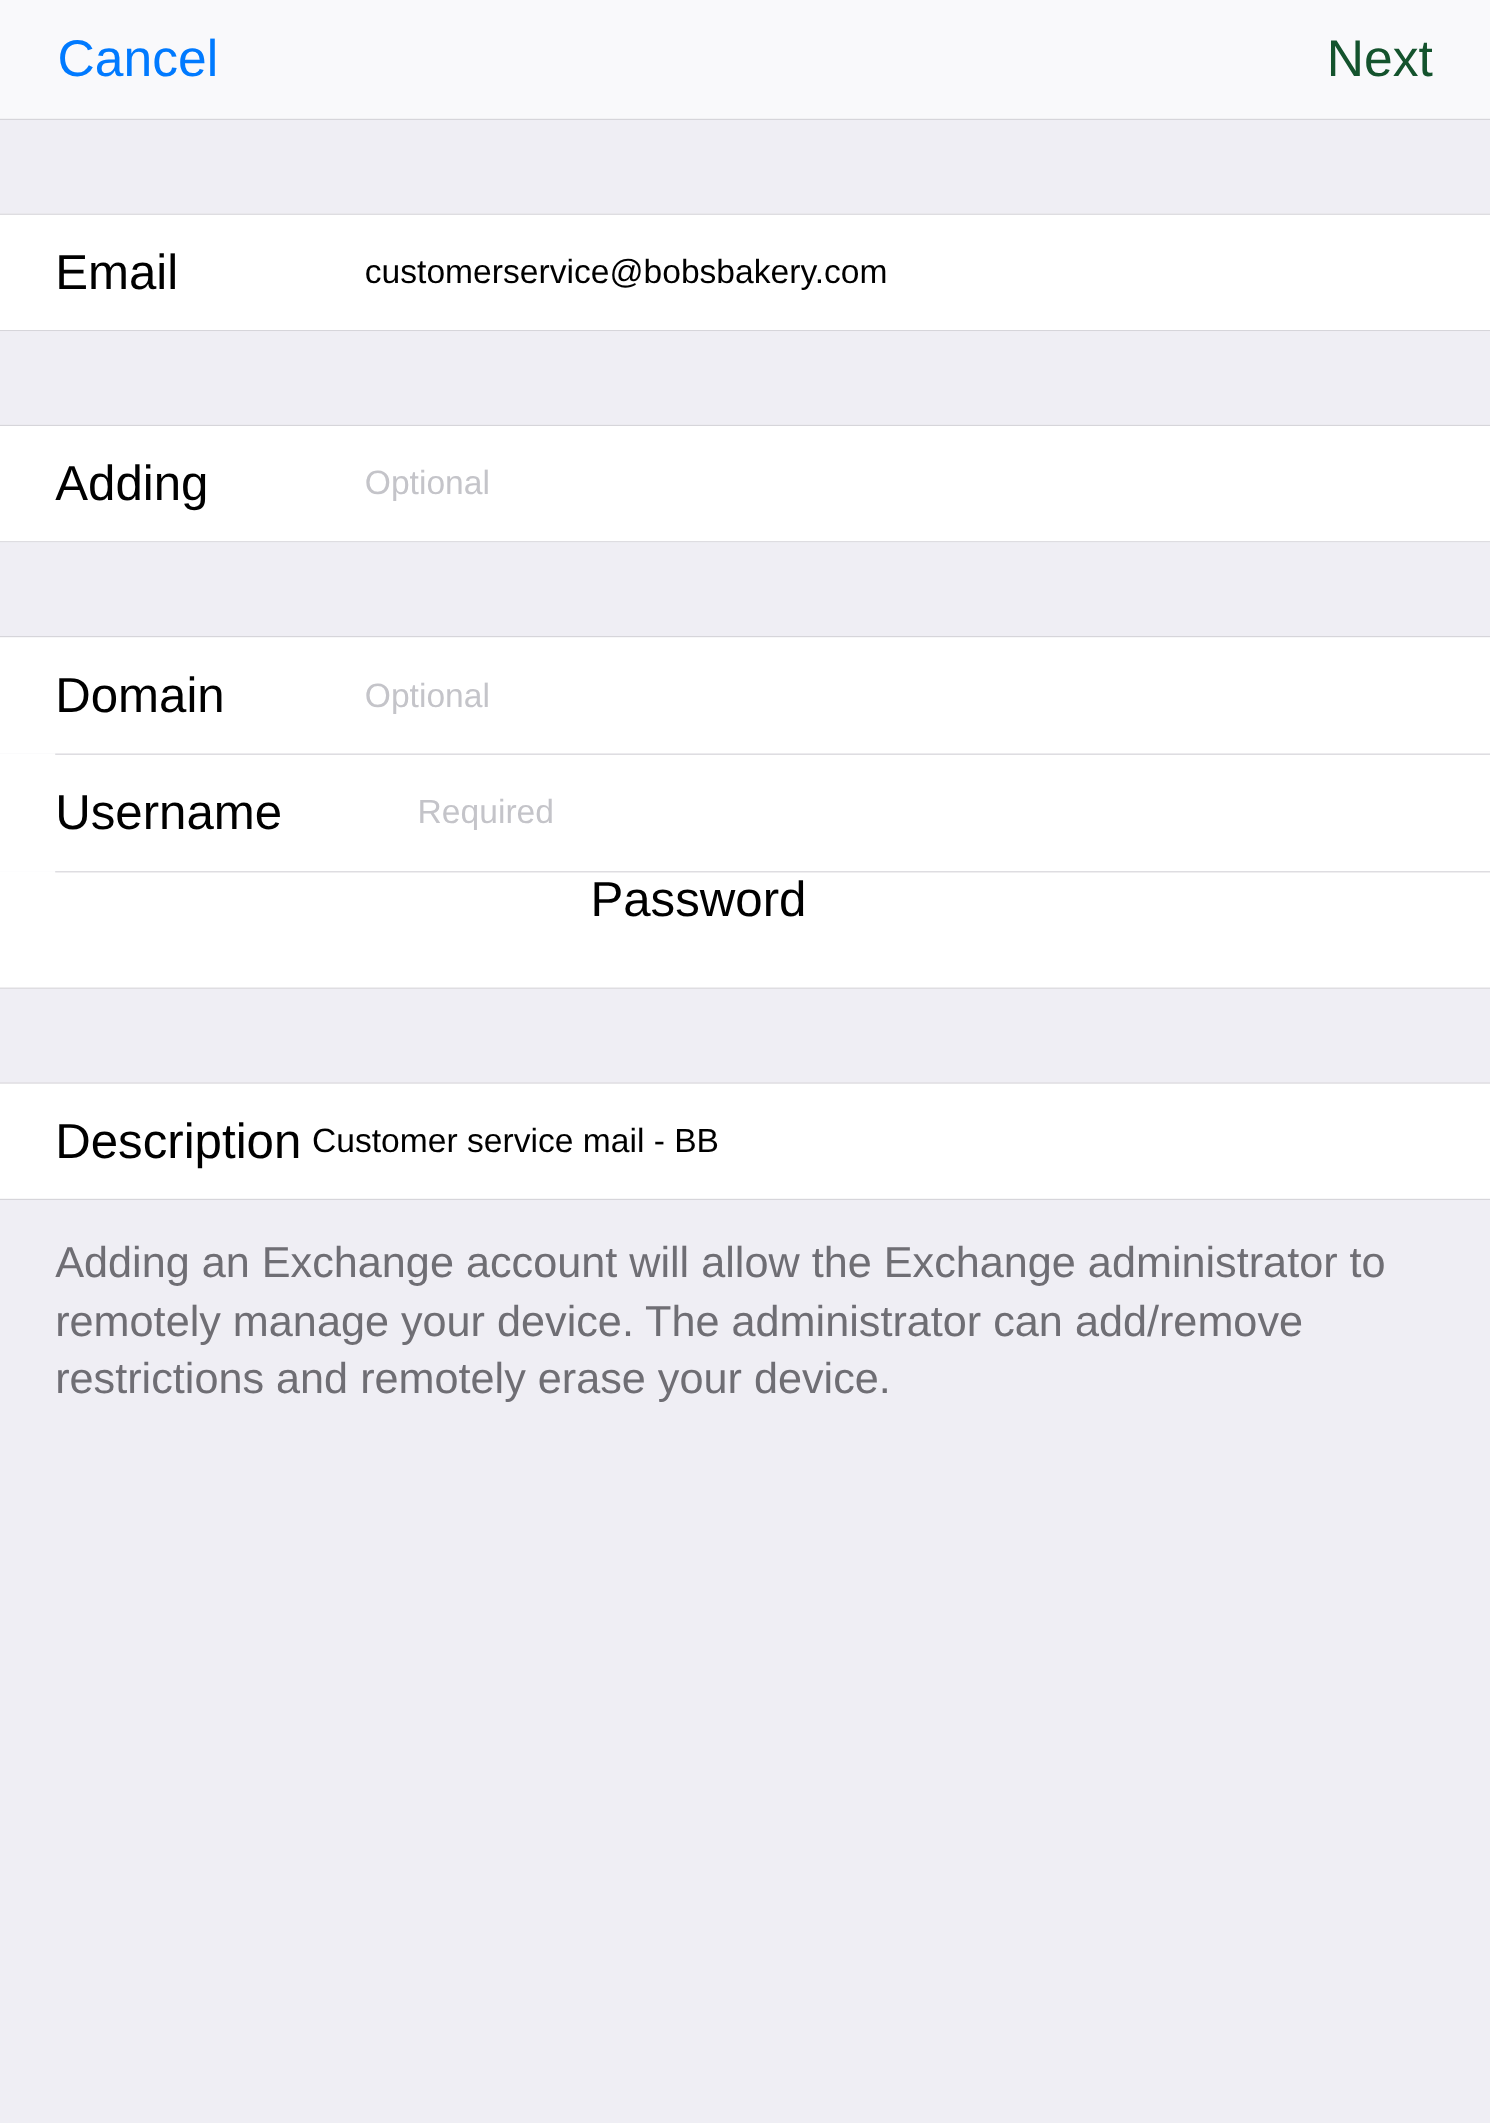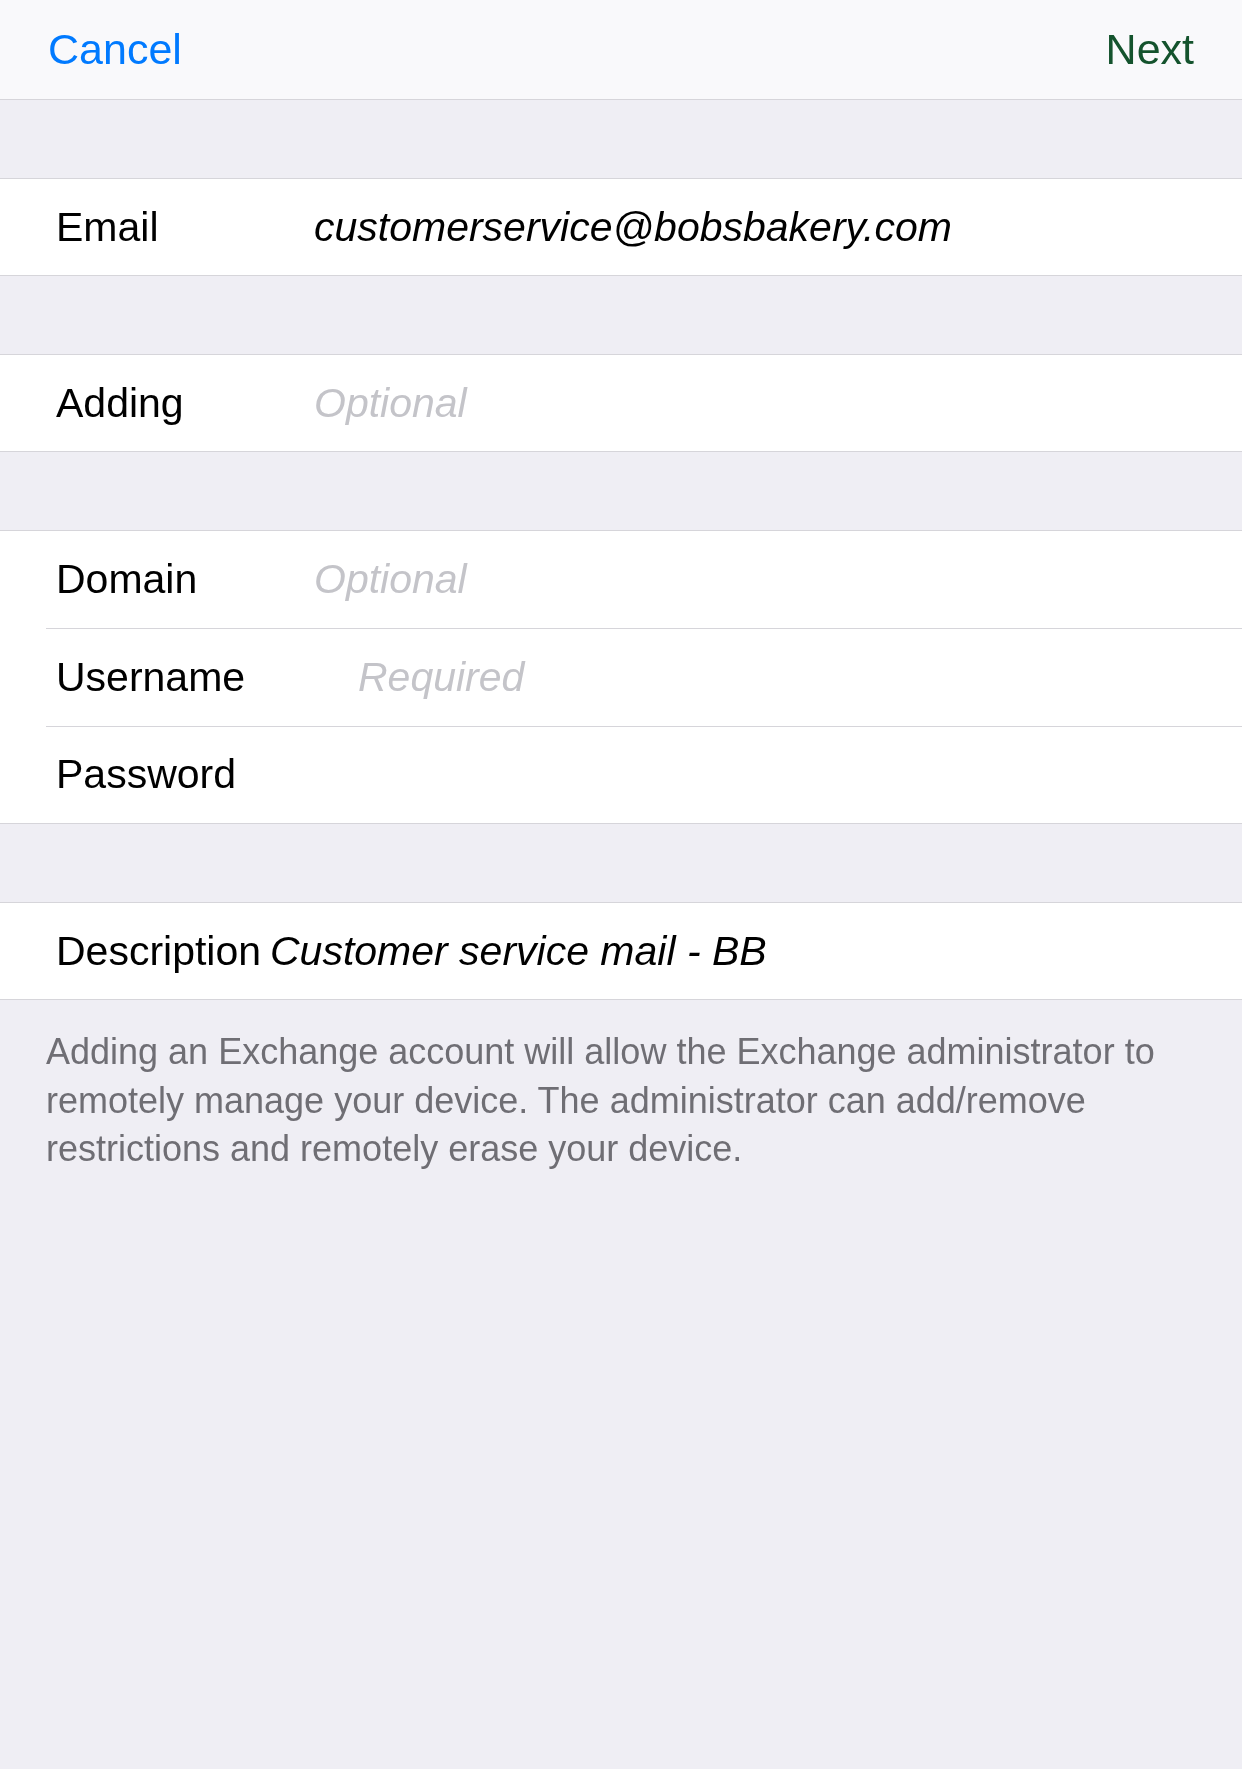--- a/index.html
+++ b/index.html
@@ -63,37 +63,36 @@
       content: "";
       position: absolute;
       top: 0;
       left: 46px;
       right: 0;
       height: 1px;
       background: #d6d5da;
     }
     .group .row:last-child {
       border-bottom: 1px solid #d6d5da;
+      flex-direction: column;
     }
     .label {
       font-size: 41px;
       color: #000;
       width: 258px;
       flex-shrink: 0;
-      margin-left: 10px;
     }
     .value-input {
-      font-size: 41px;
+      font-size: 28px;
       color: #000;
       border: none;
       outline: none;
       flex: 1;
       background: transparent;
       font-family: inherit;
-      font-style: italic;
     }
     .value-input::placeholder {
       color: #c4c4c9;
     }
     .description-row .label {
       width: 214px;
     }
     .footer-note {
       padding: 28px 46px;
       font-size: 36px;

